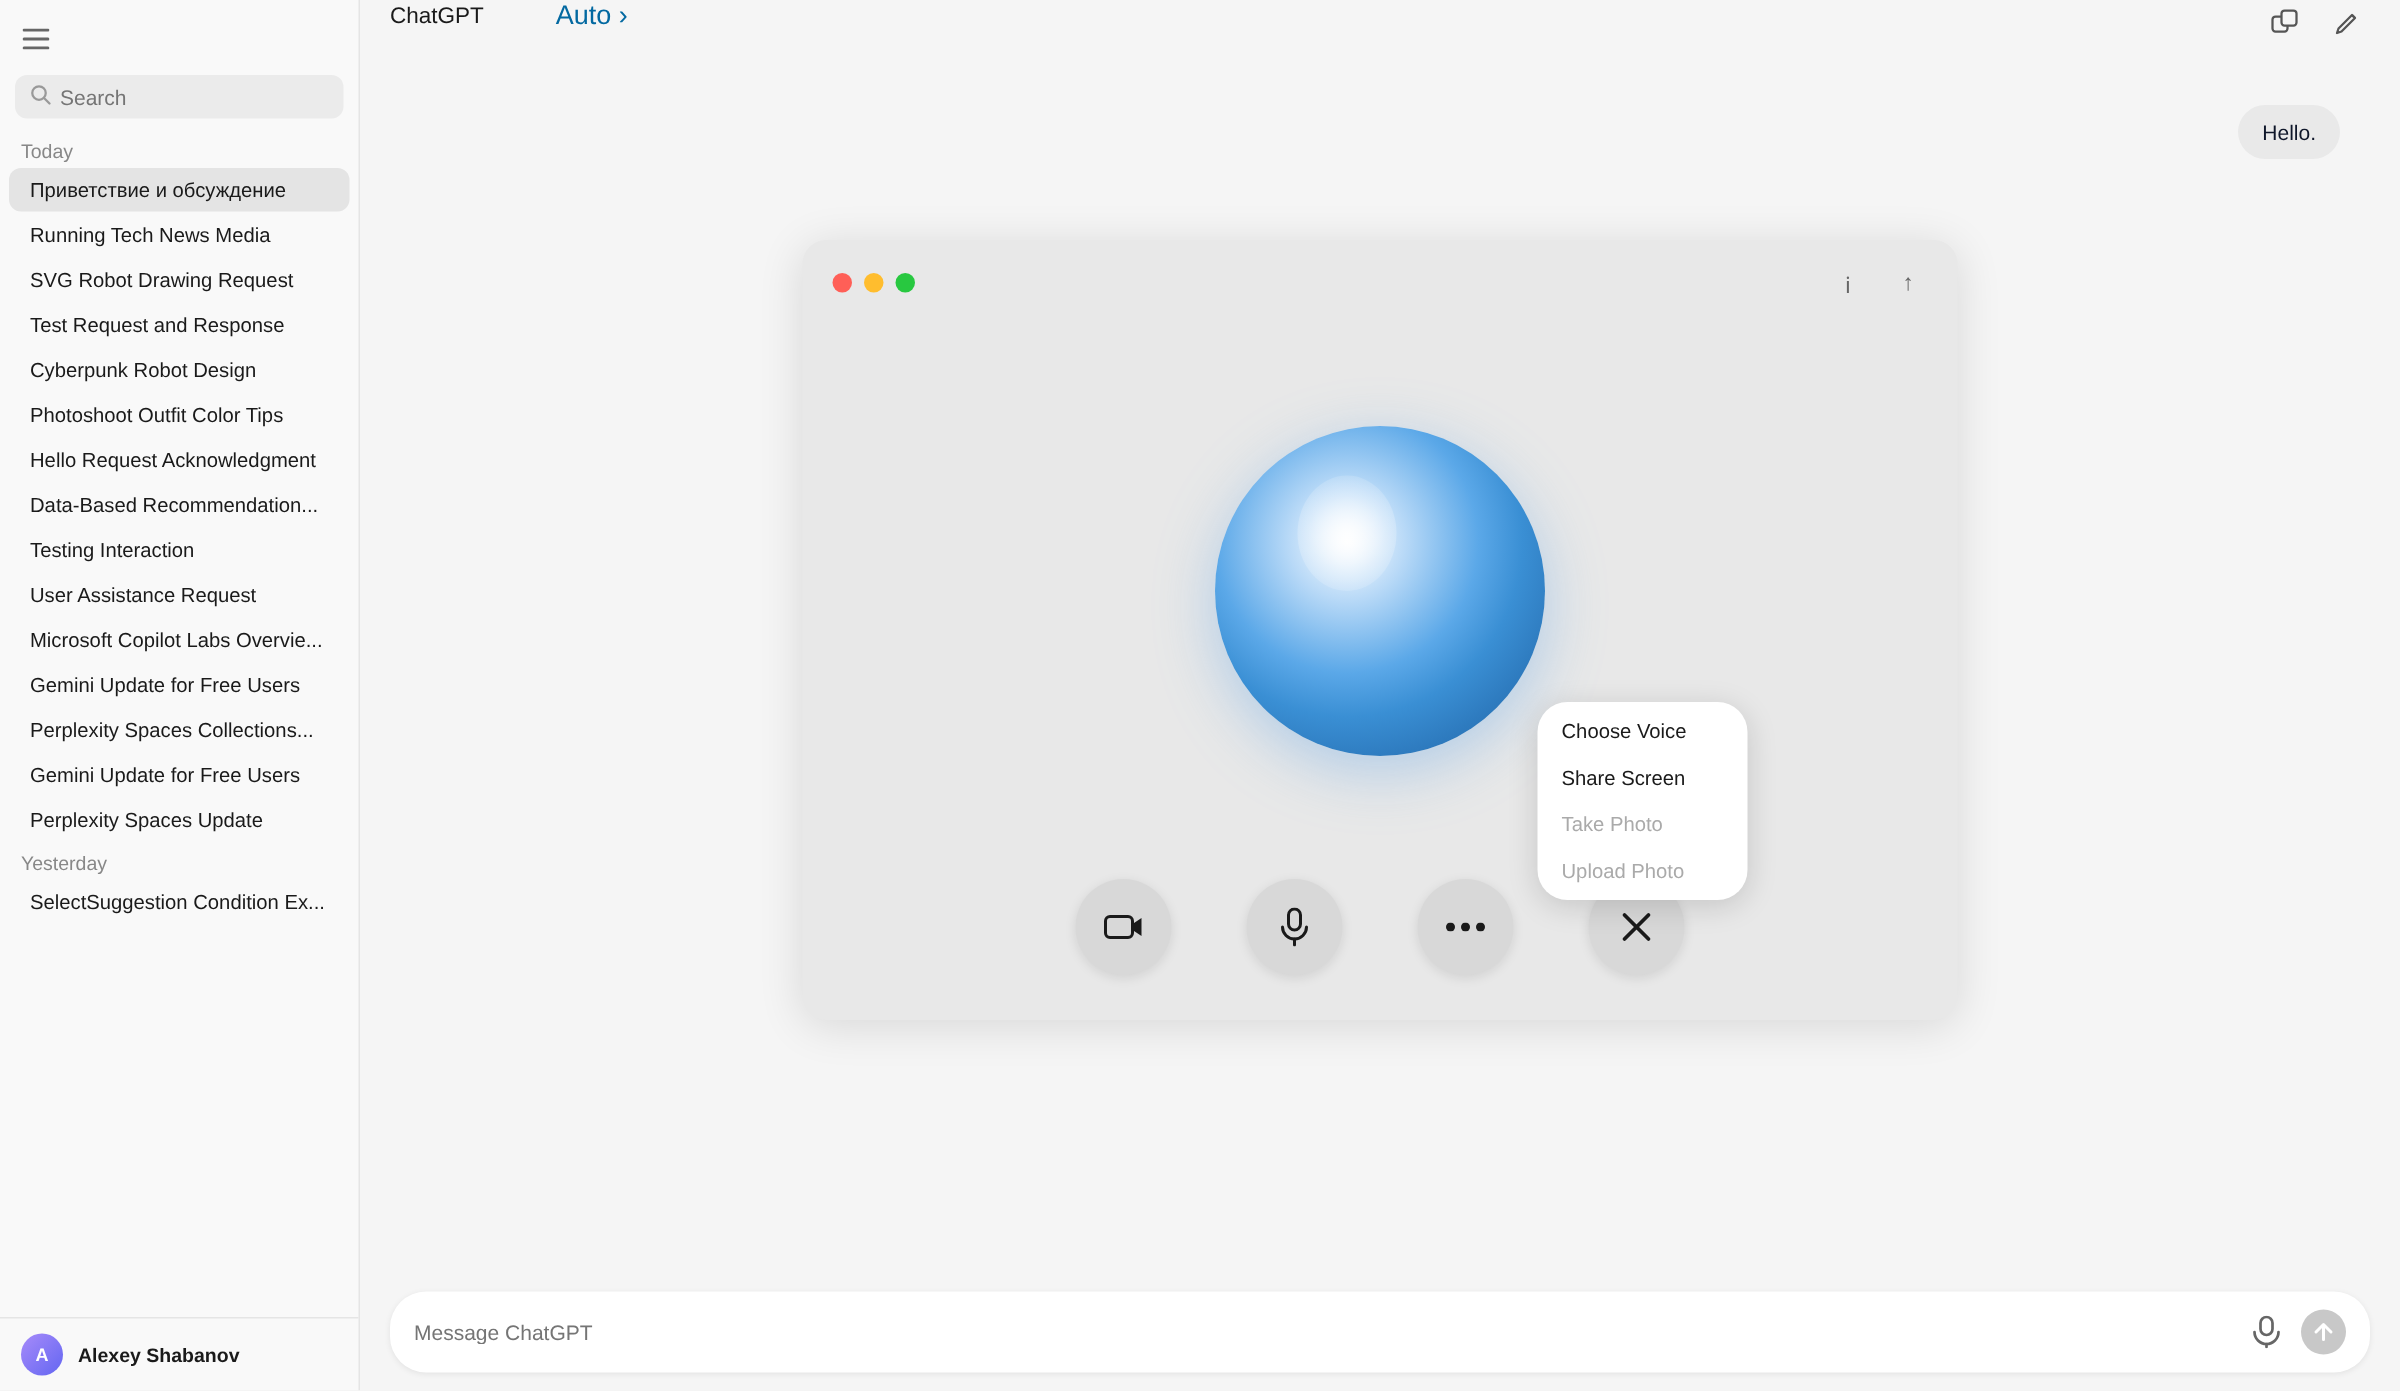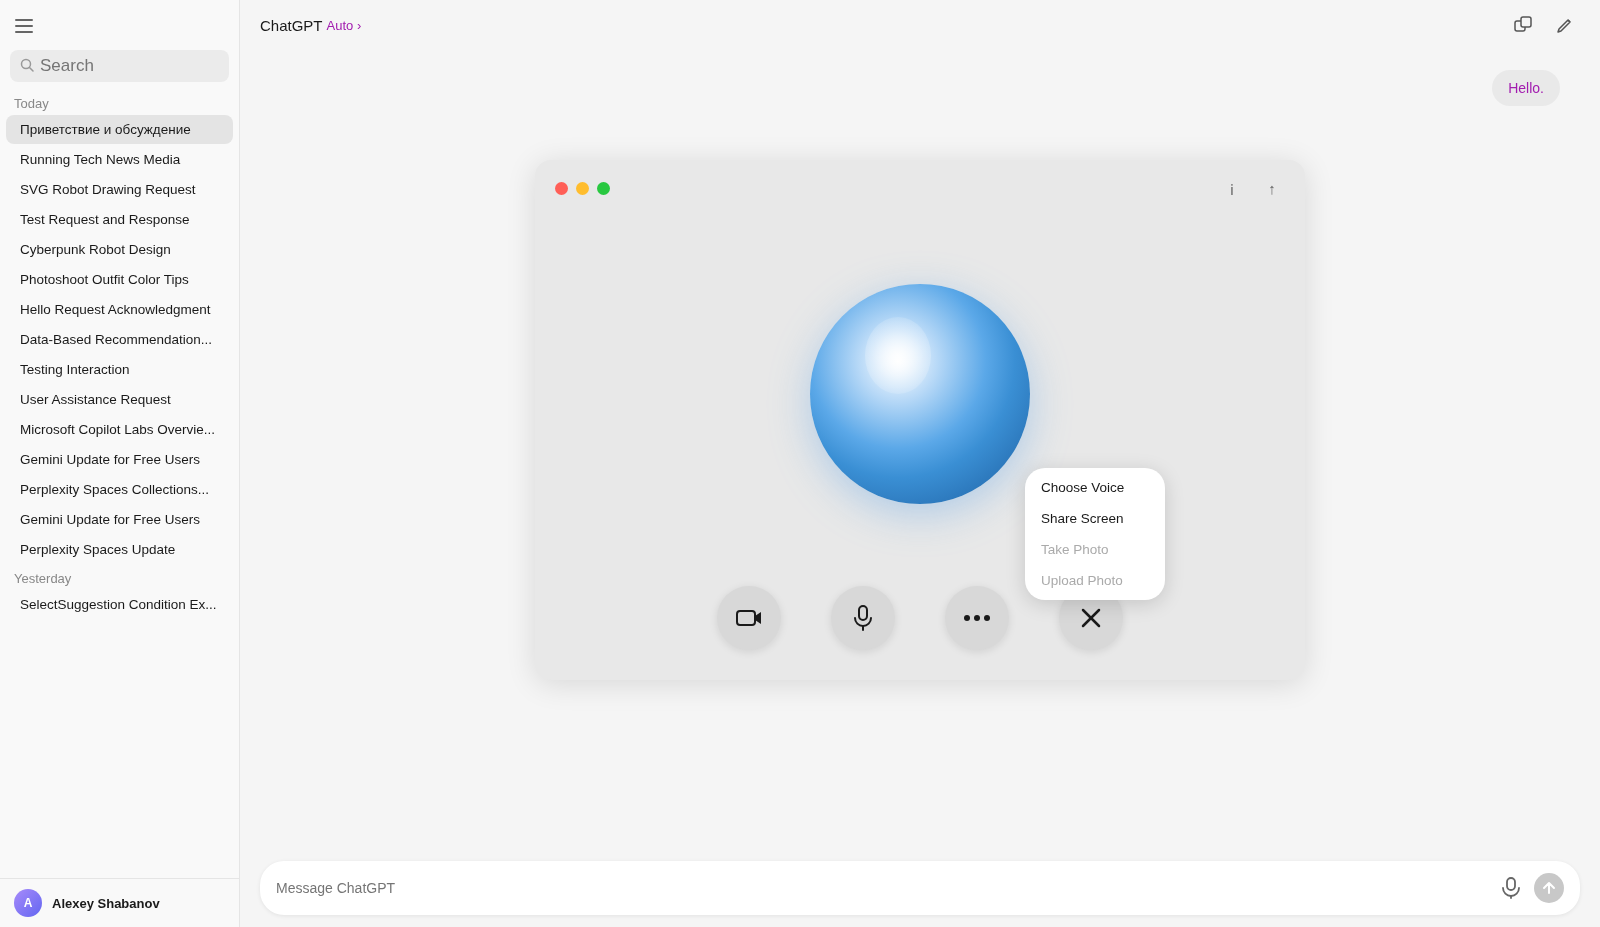--- a/index.html
+++ b/index.html
@@ -53,21 +53,21 @@
     }
 
     .search-bar .search-icon-svg {
       color: #999;
       font-size: 13px;
     }
 
     .search-bar input {
       border: none;
       background: transparent;
-      font-size: 17px;
+      font-size: 14px;
       color: #999;
       outline: none;
       width: 100%;
     }
 
     .section-label {
       font-size: 13px;
       color: #888;
       font-weight: 500;
       padding: 6px 14px 4px 14px;
@@ -132,39 +132,40 @@
       display: flex;
       flex-direction: column;
       background: #f5f5f5;
       position: relative;
     }
 
     
     .header {
       height: 50px;
       display: flex;
-      align-items: center;
+      align-items: flex-start;
       padding: 0 20px;
       background: #f5f5f5;
       position: relative;
     }
 
     .header-title {
       font-size: 15px;
       font-weight: 500;
       color: #1a1a1a;
       display: flex;
       align-items: center;
       gap: 4px;
     }
 
     .header-title .auto-badge {
-      font-size: 13px;
-      color: #a21caf;
+      font-size: 18px;
+      color: #0369a1;
       font-weight: 400;
+      margin-left: 44px;
     }
 
     .header-actions {
       position: absolute;
       right: 20px;
       display: flex;
       gap: 12px;
       align-items: center;
     }
 
@@ -188,21 +189,21 @@
       padding: 20px 40px;
       overflow-y: auto;
       position: relative;
     }
 
     .message-bubble {
       background: #e9e9e9;
       border-radius: 18px;
       padding: 10px 16px;
       font-size: 14px;
-      color: #a21caf;
+      color: #0f172a;
       max-width: 400px;
       margin-bottom: 16px;
     }
 
     
     .voice-modal-overlay {
       position: absolute;
       top: 0;
       left: 0;
       right: 0;

